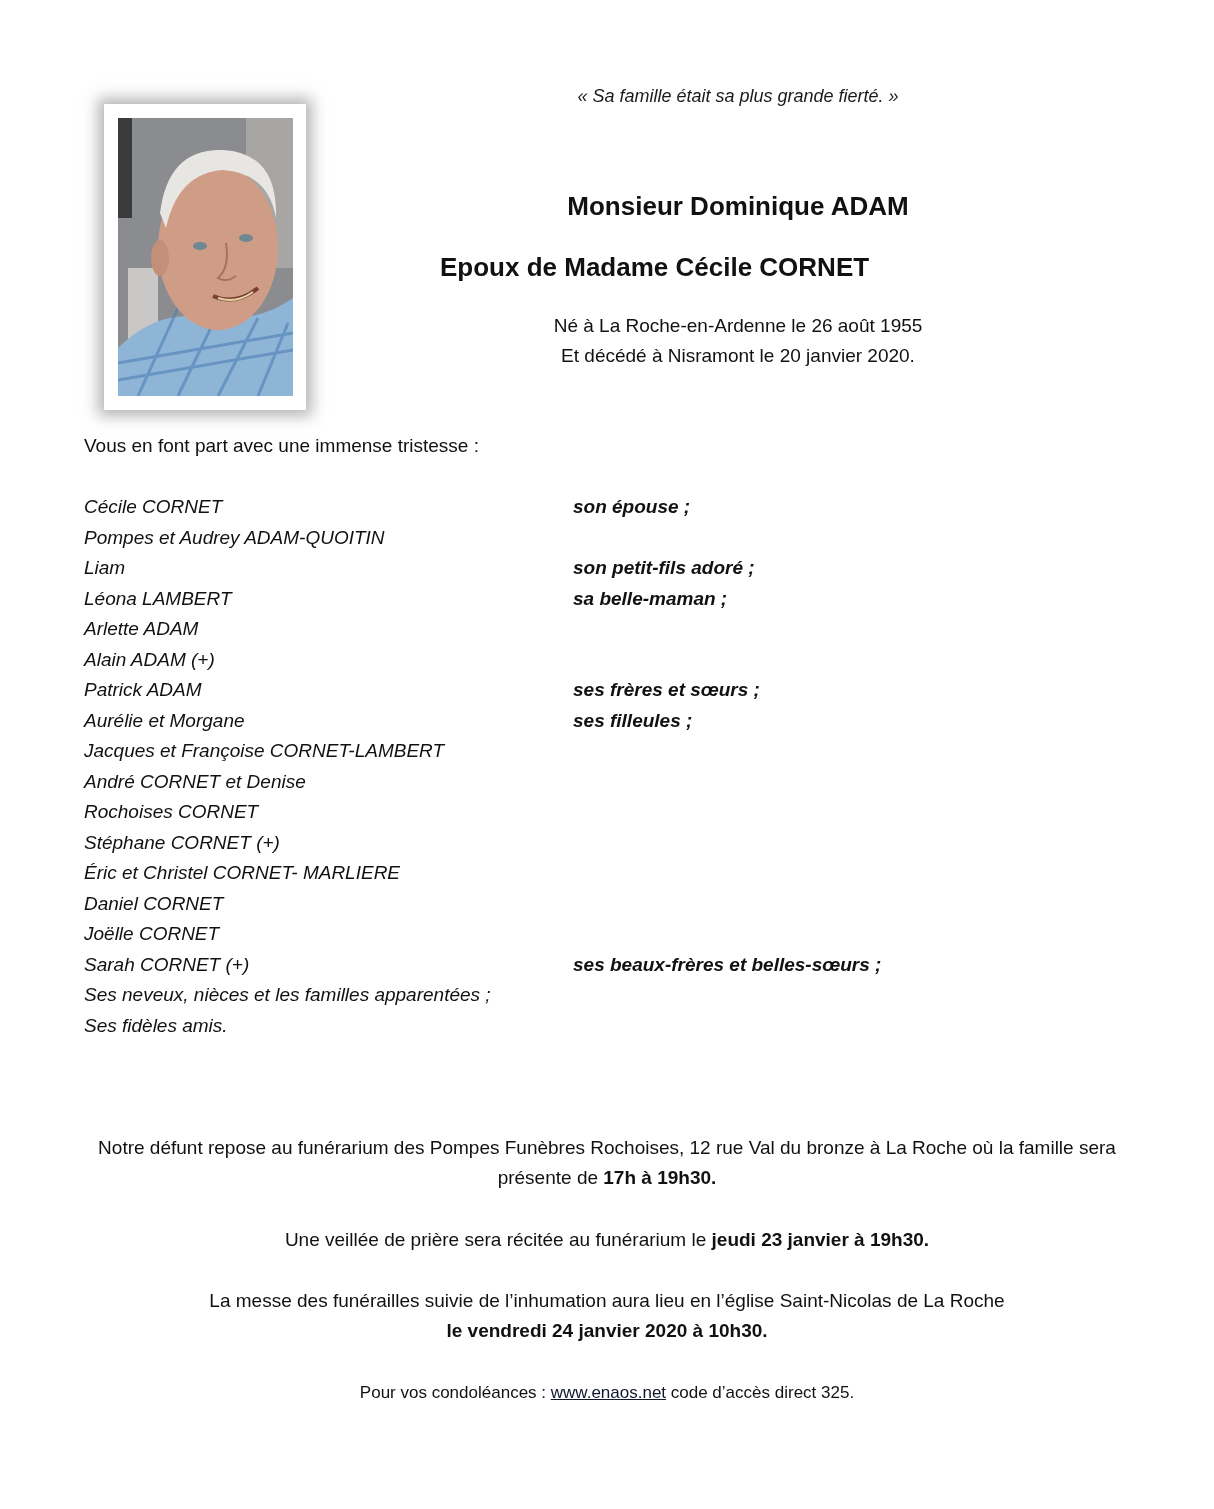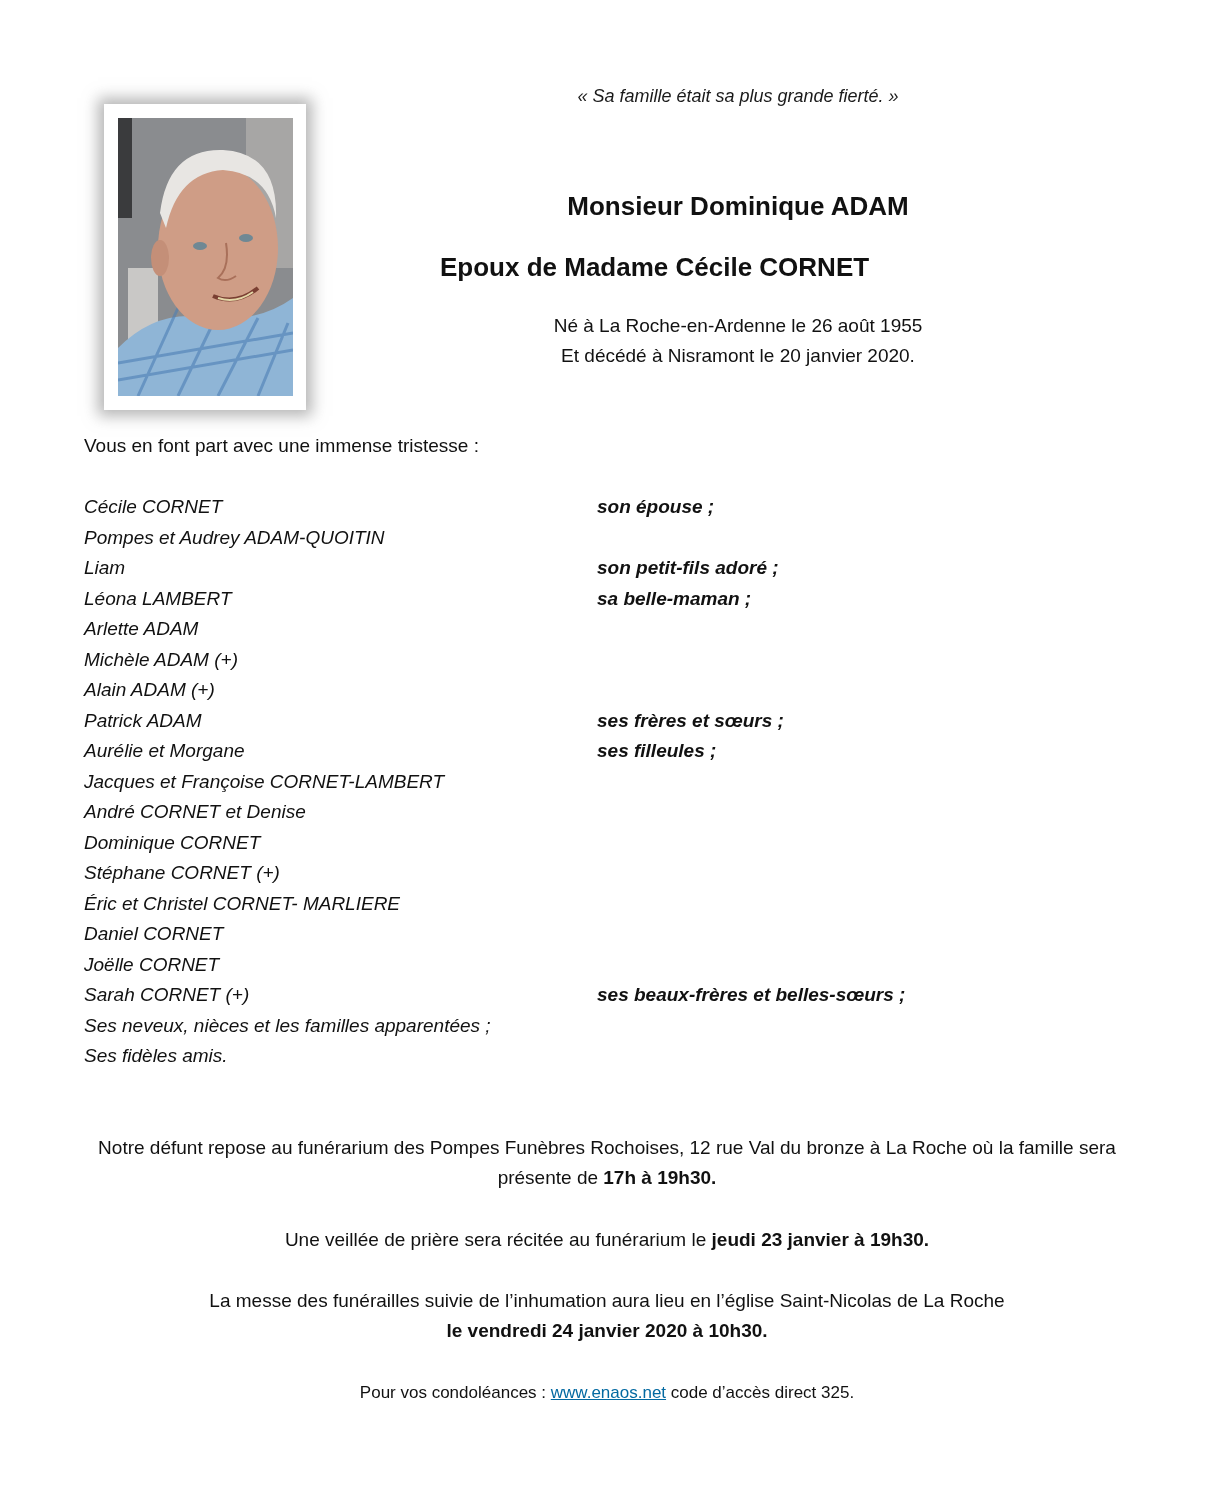--- a/index.html
+++ b/index.html
@@ -36,30 +36,30 @@
       font-size: 19px; line-height: 30px;
     }
     .intro { left: 84px; top: 435px; font-size: 19px; }
     .family {
       left: 84px; top: 492px; width: 1000px;
     }
     .family-row {
       height: 30.5px; line-height: 30.5px; font-size: 19px; position: relative;
     }
     .member { font-style: italic; position: absolute; left: 0; top: 0; white-space: nowrap; }
-    .relation { font-style: italic; font-weight: bold; position: absolute; left: 513px; top: 0; white-space: nowrap; }
+    .relation { font-style: italic; font-weight: bold; position: absolute; left: 489px; top: 0; white-space: nowrap; }
     .center-block {
       left: 60px; width: 1094px; text-align: center; font-size: 19px; line-height: 30px;
     }
     .p-rest { top: 1133px; }
     .p-vigil { top: 1225px; }
     .p-mass { top: 1286px; }
     .p-condol { top: 1378px; font-size: 17px; }
     b { font-weight: bold; }
-    a.link { color: #0369a1; text-decoration: underline; }
+    a.link { color: #0f172a; text-decoration: underline; }
   </style>
 </head>
 <body>
 
 <div class="abs photo-frame">
   <div class="photo" title="Portrait photo of Dominique ADAM">
     <svg width="175" height="278" viewBox="0 0 175 278">
       <rect x="0" y="0" width="175" height="278" fill="#8a8c8f"></rect>
       <rect x="0" y="0" width="14" height="100" fill="#3a3b3d"></rect>
       <rect x="128" y="0" width="47" height="150" fill="#a7a6a5"></rect>
@@ -101,41 +101,38 @@
       <span class="relation">son petit-fils adoré ;</span>
     </div>
     <div class="family-row">
       <span class="member">Léona LAMBERT</span>
       <span class="relation">sa belle-maman ;</span>
     </div>
     <div class="family-row">
       <span class="member">Arlette ADAM</span>
     </div>
     <div class="family-row">
-      <span class="member">Michèle ADAM (+)</span>
-    </div>
-    <div class="family-row">
       <span class="member">Alain ADAM (+)</span>
     </div>
     <div class="family-row">
       <span class="member">Patrick ADAM</span>
       <span class="relation">ses frères et sœurs ;</span>
     </div>
     <div class="family-row">
       <span class="member">Aurélie et Morgane</span>
       <span class="relation">ses filleules ;</span>
     </div>
     <div class="family-row">
       <span class="member">Jacques et Françoise CORNET-LAMBERT</span>
     </div>
     <div class="family-row">
       <span class="member">André CORNET et Denise</span>
     </div>
     <div class="family-row">
-      <span class="member">Dominique CORNET</span>
+      <span class="member">Rochoises CORNET</span>
     </div>
     <div class="family-row">
       <span class="member">Stéphane CORNET (+)</span>
     </div>
     <div class="family-row">
       <span class="member">Éric et Christel CORNET- MARLIERE</span>
     </div>
     <div class="family-row">
       <span class="member">Daniel CORNET</span>
     </div>

